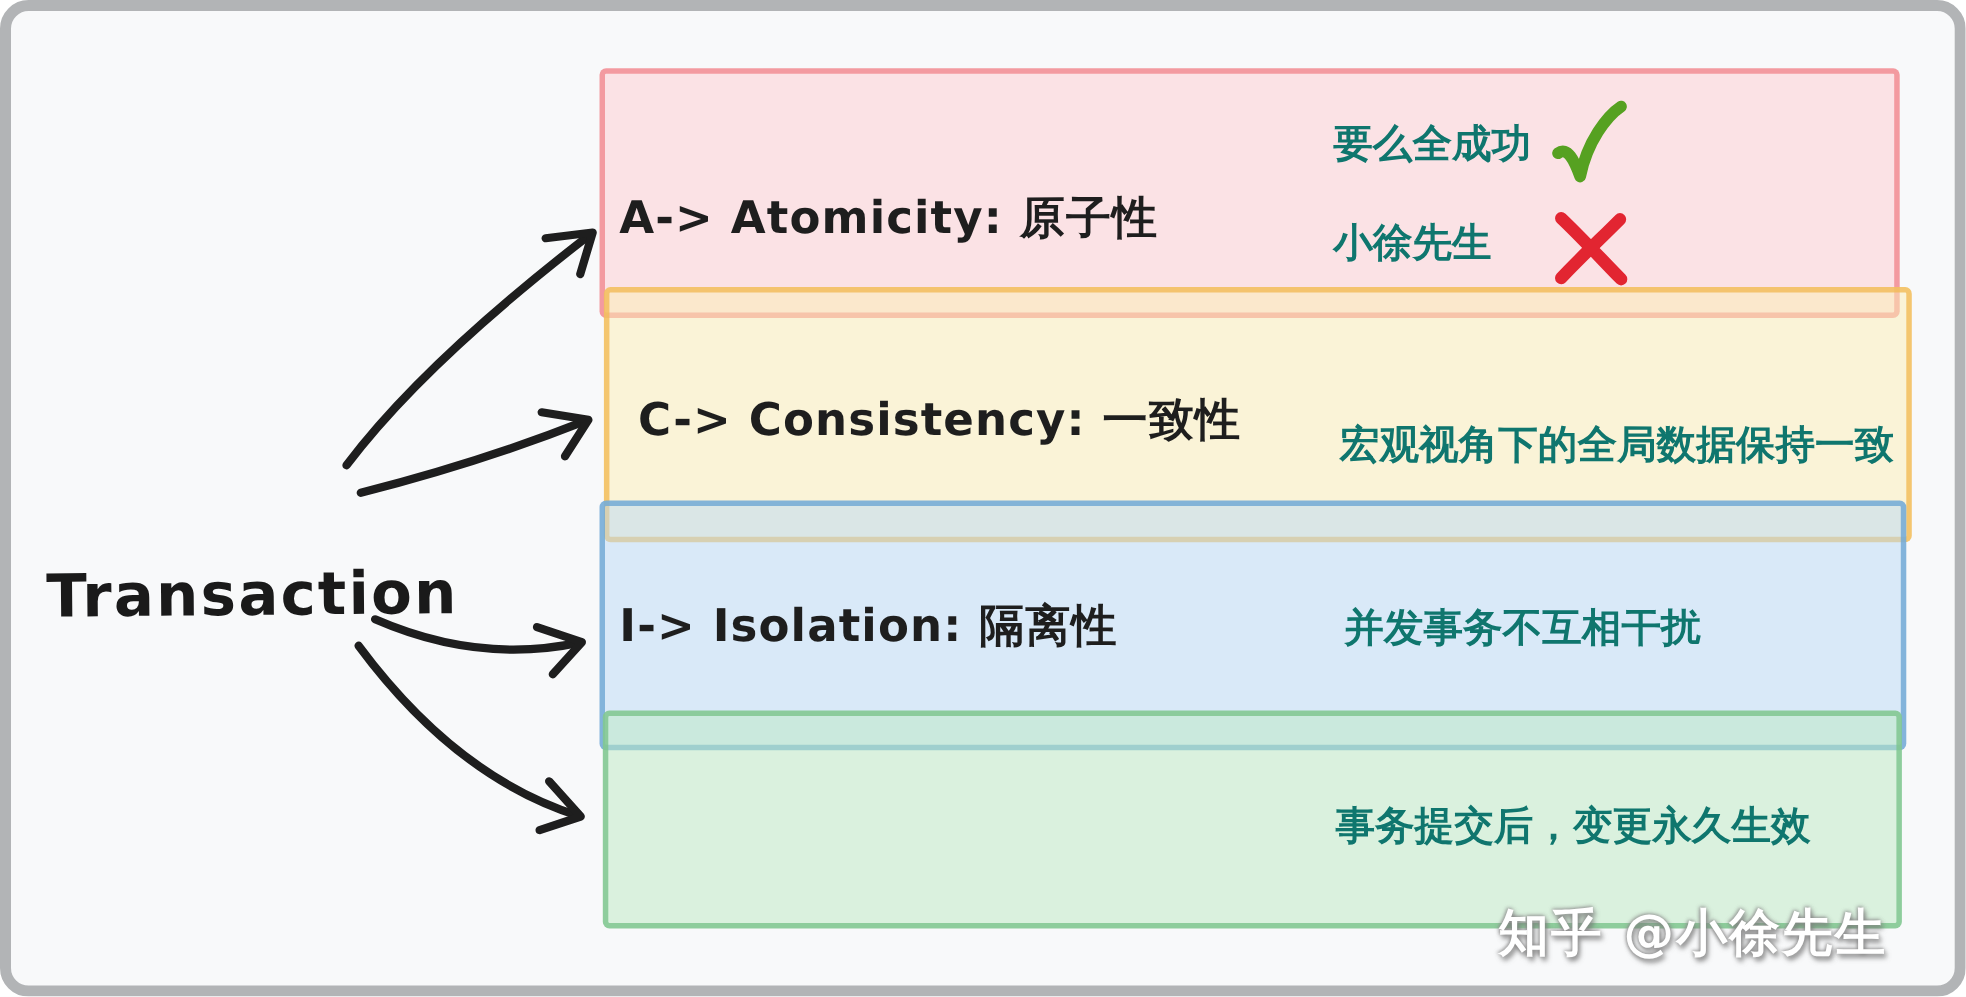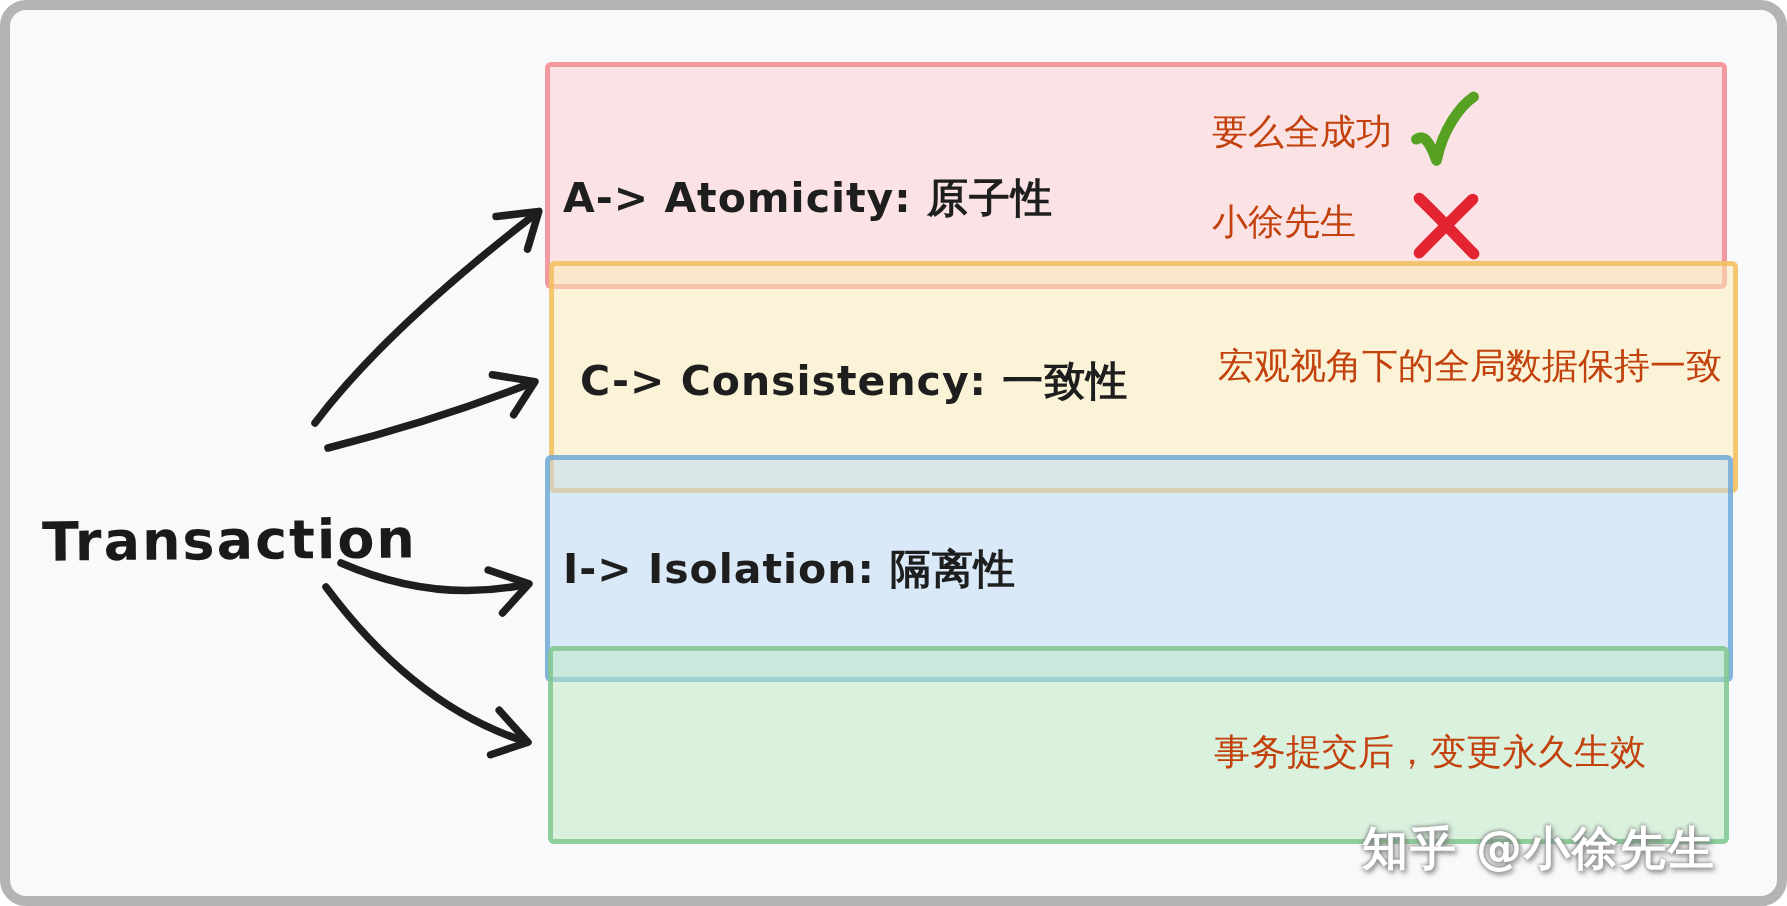--- a/index.html
+++ b/index.html
@@ -29,25 +29,25 @@
 
   
   .blabel { position: absolute; font-size: 41px; line-height: 54px; font-weight: 600;
             letter-spacing: 1px; white-space: nowrap; }
   .blabel.l-atomicity   { left: 553px; top: 161px; }
   .blabel.l-consistency { left: 570px; top: 344px; }
   .blabel.l-isolation   { left: 553px; top: 532px; text-align: center; }
   .blabel.l-durability  { left: 551px; top: 724px; }
 
   
-  .anno { position: absolute; font-size: 36px; line-height: 42px; font-weight: 400;
-          white-space: nowrap; color: #c2410c; }
+  .anno { position: absolute; font-size: 36px; line-height: 42px; font-weight: 700;
+          white-space: nowrap; color: #0f766e; }
   .a-success     { left: 1202px; top: 101px; }
   .a-fail        { left: 1202px; top: 191px; }
-  .a-consistency { left: 1208px; top: 335px; }
+  .a-consistency { left: 1208px; top: 374px; }
   .a-isolation   { left: 1212px; top: 541px; }
   .a-durability  { left: 1204px; top: 721px; }
 
   .mark-icon { position: absolute; }
   .check-pos { left: 1400px; top:  78px; }
   .cross-pos { left: 1400px; top: 176px; }
 
   
   .title-zh { position: absolute; left: 153px; top: 408px; font-size: 68px; line-height: 72px;
               font-weight: 700; letter-spacing: 8px; white-space: nowrap; color: #1a1a1a; }
@@ -99,17 +99,18 @@
     <path d="M6,48 C14,42 20,54 25,68 C31,38 48,16 60,8" fill="none" stroke-width="10" stroke-linecap="round" stroke-linejoin="round" stroke="#56a121"></path>
   </svg>
 
   <div class="anno a-fail">小徐先生</div>
   <svg class="mark-icon cross-pos" width="72" height="76" viewBox="0 0 70 74">
     <path d="M9,12 C28,30 48,52 62,66" fill="none" stroke-width="11" stroke-linecap="round" stroke="#e22531"></path>
     <path d="M61,13 C43,31 22,51 9,65" fill="none" stroke-width="11" stroke-linecap="round" stroke="#e22531"></path>
   </svg>
 
   <div class="anno a-consistency">宏观视角下的全局数据保持一致</div>
+  <div class="anno a-isolation">并发事务不互相干扰</div>
   <div class="anno a-durability">事务提交后，变更永久生效</div>
 
   <div class="watermark">知乎 @小徐先生</div>
 
 </div>
 
 </body></html>

